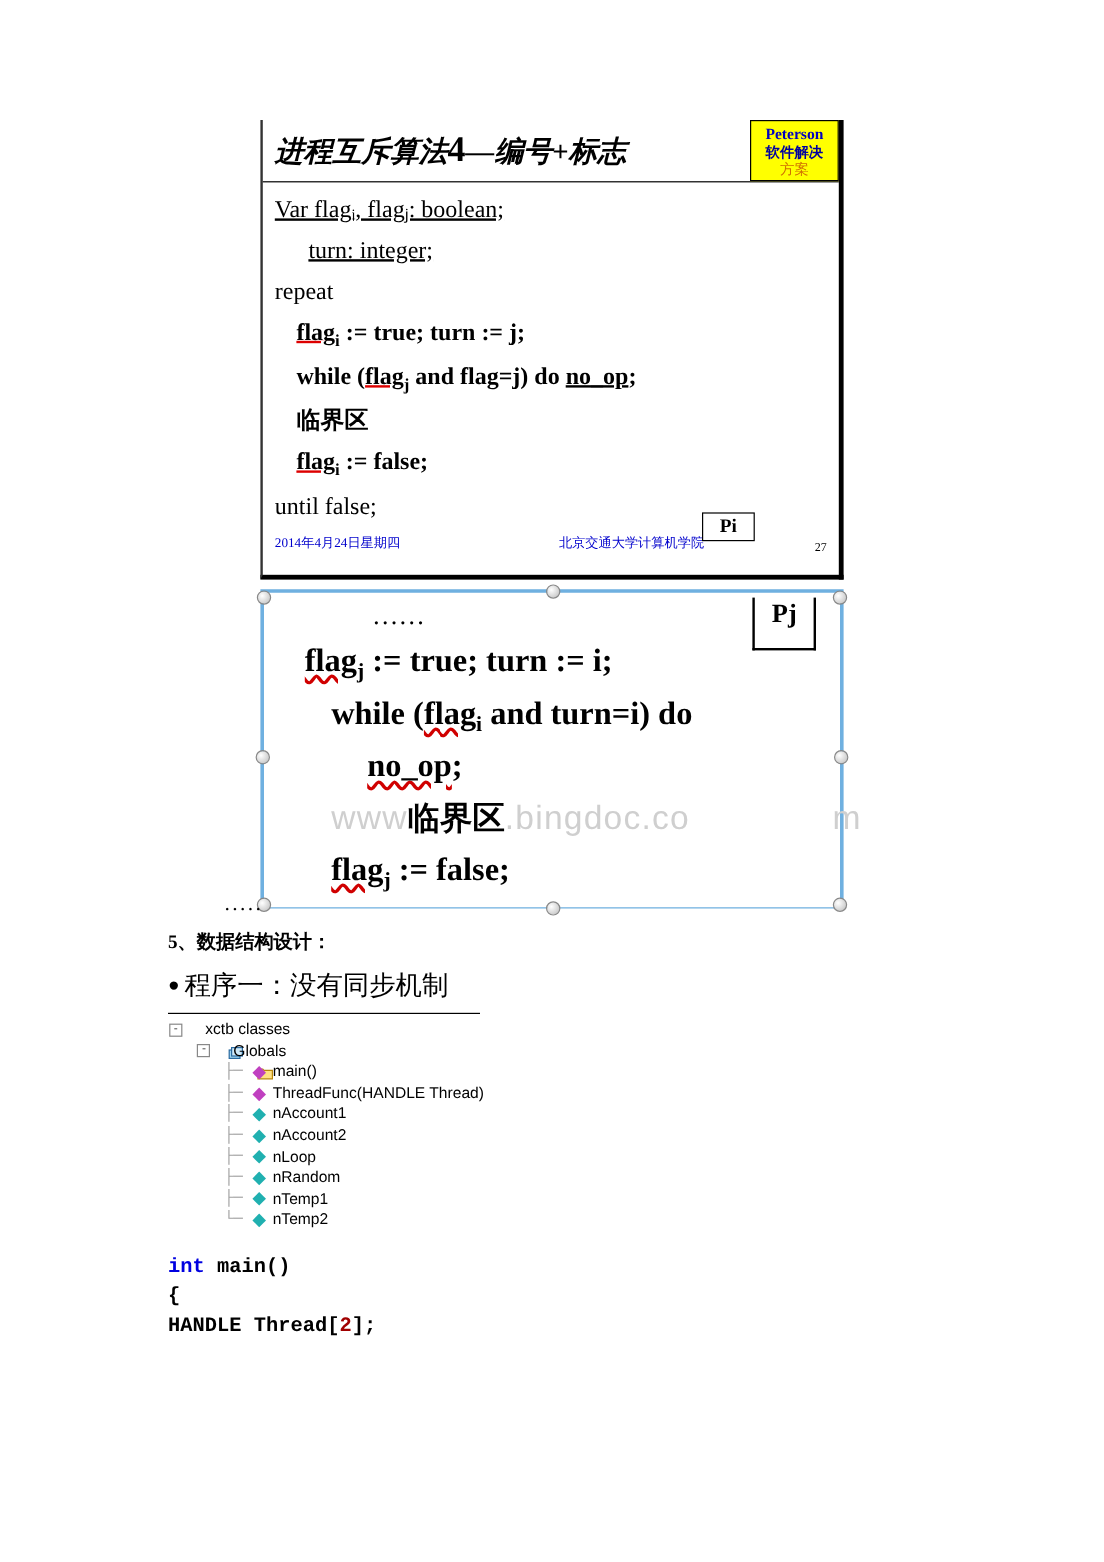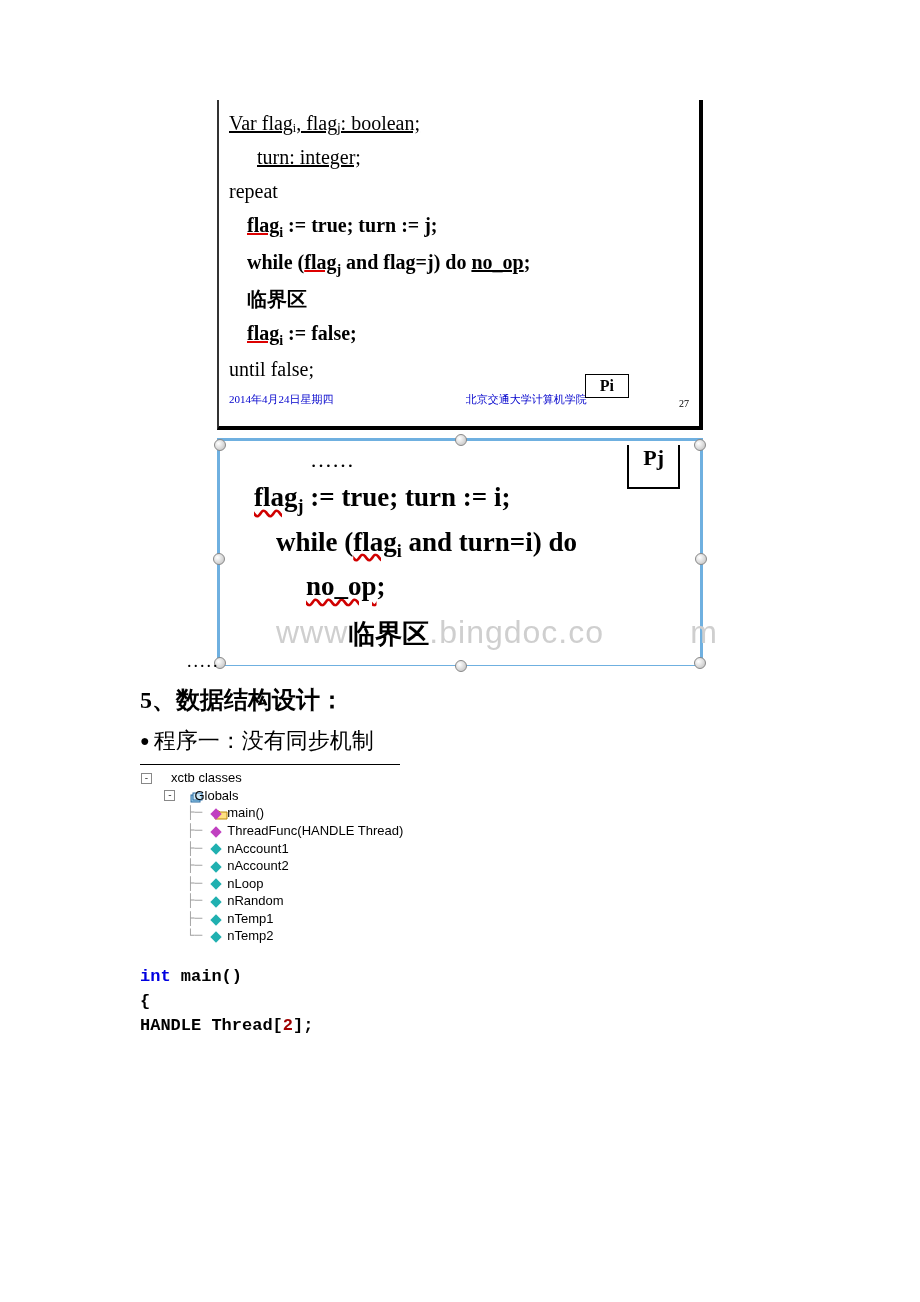--- a/index.html
+++ b/index.html
@@ -126,21 +126,21 @@
   .slide2-body .sub { font-size: 18px; vertical-align: sub; font-weight: bold; }
   .slide2-body .wavy {
     text-decoration: underline wavy #d00000;
     text-underline-offset: 3px;
   }
   .slide2-body .wm {
     color: #cfcfcf;
     font-family: Arial, sans-serif;
     font-weight: normal;
     letter-spacing: 1px;
-    font-size: 32px;
+    font-size: 28px;
   }
   .slide2-body .ind { padding-left: 22px; }
   .slide2-body .ind2 { padding-left: 52px; }
   .pj-box {
     position: absolute;
     top: 4px;
     right: 20px;
     border: 2px solid #000;
     border-top: none;
     background: #fff;
@@ -176,21 +176,21 @@
     color: #000;
     letter-spacing: 2px;
   }
 
   
   .sec5 {
     margin: 10px 0 0 0;
   }
   .sec5-h {
     font-family: "SimSun", serif;
-    font-size: 24px;
+    font-size: 16px;
     font-weight: bold;
     color: #000;
     margin-bottom: 10px;
   }
   .sec5-sub {
     font-family: "SimSun", serif;
     font-size: 22px;
     color: #000;
     margin-bottom: 8px;
   }
@@ -250,20 +250,30 @@
   }
   .code .kw { color: #0000e0; text-align: center; }
   .code .num { color: #a00000; }
 </style>
 </head>
 <body>
 
 <div class="page">
 
   <div class="slide1">
+    <div class="slide1-title-row">
+      <div class="slide1-title">
+        <span>进程互斥算法</span><span class="n4">4</span><span>—编号+标志</span>
+      </div>
+      <div class="peterson-box">
+        <div class="l1">Peterson</div>
+        <div>软件解决</div>
+        <div class="l3">方案</div>
+      </div>
+    </div>
 
     <div class="slide1-body">
       <div><span class="u">Var flagᵢ, flagⱼ: boolean;</span></div>
       <div class="ind2"><span class="u">turn: integer;</span></div>
       <div>repeat</div>
       <div class="ind1 bold">
         <span class="redu">flag</span><span class="sub">i</span><span> := true;   turn := j;</span>
       </div>
       <div class="ind1 bold">
         <span>while (</span><span class="redu">flag</span><span class="sub">j</span><span> and flag=j)  do </span><span class="u">no_op</span><span>;</span>
@@ -305,20 +315,23 @@
         </div>
         <div class="ind">
           <span>while (</span><span class="wavy">flag</span><span class="sub">i</span><span> and turn=i)  do</span>
         </div>
         <div class="ind2">
           <span class="wavy">no_op</span><span>;</span>
         </div>
         <div class="ind">
           <span class="wm">www</span><span>临界区</span><span class="wm">.bingdoc.co</span><span class="wm" style="position:absolute;right:-18px;">m</span>
         </div>
+        <div class="ind">
+          <span class="wavy">flag</span><span class="sub">j</span><span> := false;</span>
+        </div>
       </div>
     </div>
     <div class="tiny-dots-left">.....</div>
   </div>
 
   <div class="sec5">
     <div class="sec5-h">5、数据结构设计：</div>
     <div class="sec5-sub"><span class="bullet">●</span><span>程序一：没有同步机制</span></div>
     <hr class="hr-thin">
 

